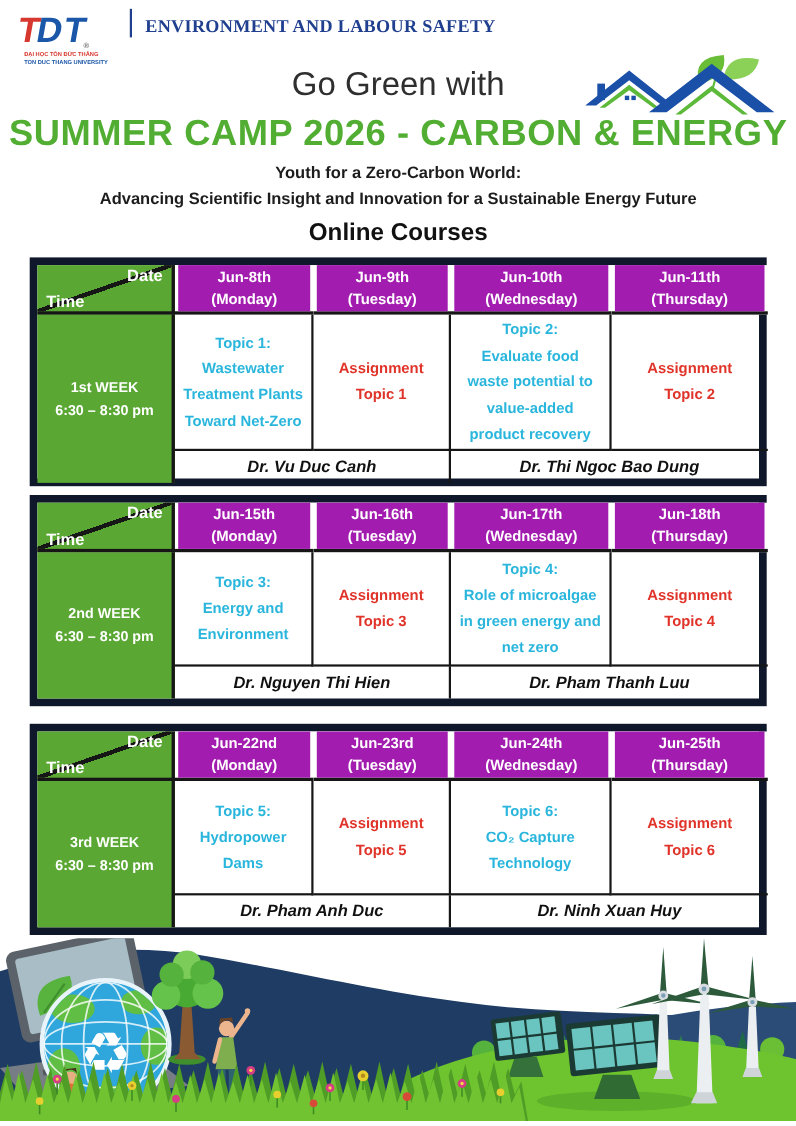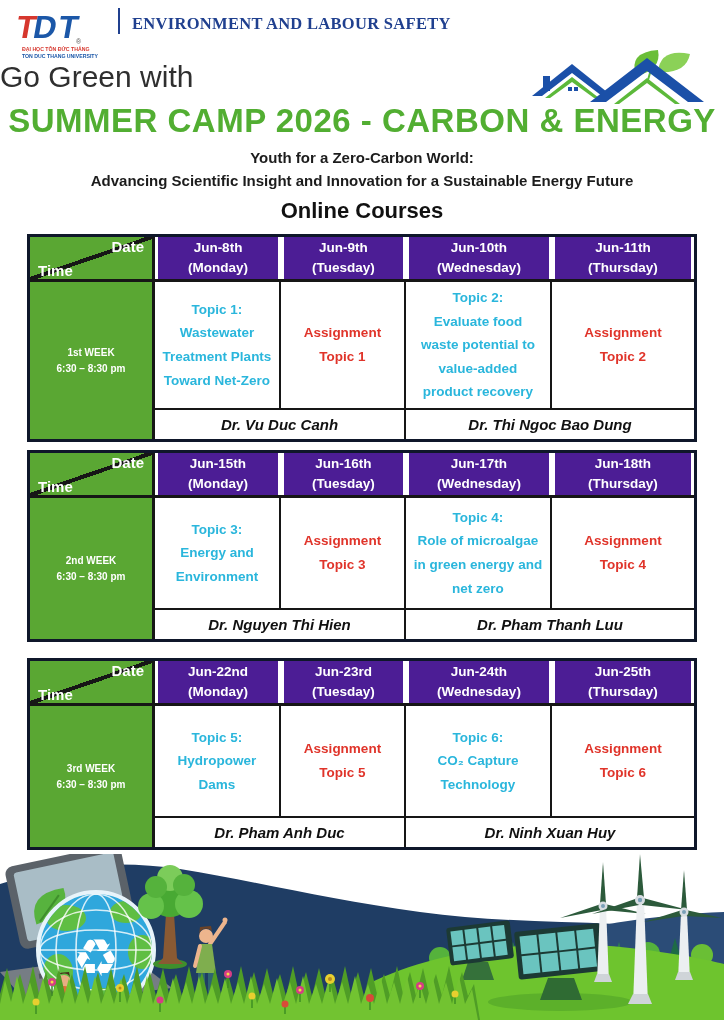--- a/index.html
+++ b/index.html
@@ -15,65 +15,65 @@
   .logo-box { flex:0 0 auto; }
   .faculty-block {
     border-left:2px solid #20408f; margin-left:10px; padding:2px 0 0 12px;
     color:#20408f; font-family:"Liberation Serif","DejaVu Serif",serif; font-weight:bold;
   }
   .faculty-line1 { font-size:15px; letter-spacing:.3px; }
   .faculty-line2 { font-size:16.5px; margin-top:4px; letter-spacing:.3px; }
 
   
   .tagline-row { position:relative; height:40px; margin-top:0; }
-  .tagline { text-align:left; font-size:30px; font-weight:500; color:#2f2f2f; line-height:38px; }
+  .tagline { text-align:center; font-size:30px; font-weight:500; color:#2f2f2f; line-height:38px; }
   .house-icon { position:absolute; top:-12px; right:20px; }
   .main-title {
     margin-top:4px; text-align:center; font-size:33px; font-weight:bold;
     color:#52ae32; letter-spacing:.5px;
   }
   .subtitle { text-align:center; font-weight:bold; color:#1c1c1c; font-size:15px; }
   .subtitle.s1 { margin-top:9px; }
   .subtitle.s2 { margin-top:6px; }
   .section-heading { margin-top:9px; text-align:center; font-size:22px; font-weight:bold; color:#111; }
 
   
   .week-grid {
     width:670px; margin:0 auto; display:grid; background:#fff;
     grid-template-columns:125px 126px 125px 146px 142px;
     grid-template-rows:45px 1fr 29px;
-    border:3px solid #0f172a;
+    border:7px solid #0f172a;
   }
   .week-grid.t1 { margin-top:10px; height:208px; }
   .week-grid.t2 { margin-top:8px;  height:192px; }
   .week-grid.t3 { margin-top:16px; height:192px; }
 
   .corner {
     position:relative; grid-row:1; grid-column:1;
     background:
       linear-gradient(to bottom right,
         rgba(0,0,0,0) calc(50% - 2px), #161616 calc(50% - 2px),
         #161616 calc(50% + 2px), rgba(0,0,0,0) calc(50% + 2px)),
       #5aa733;
     border-right:3px solid #161616; border-bottom:3px solid #161616;
   }
   .corner-date { position:absolute; top:1px; right:8px; color:#fff; font-weight:bold; font-size:15px; }
   .corner-time { position:absolute; bottom:0; left:8px; color:#fff; font-weight:bold; font-size:15px; }
 
   .day { grid-row:1; background:#fff; border-bottom:3px solid #161616; padding:0 3px; }
   .day-inner {
-    height:100%; background:#4c1d95; color:#fff; font-weight:bold; font-size:13.5px;
+    height:100%; background:#a21caf; color:#fff; font-weight:bold; font-size:13.5px;
     display:flex; align-items:center; justify-content:center; text-align:center;
     white-space:pre-line; line-height:1.45;
   }
 
   .weekcell {
     grid-column:1; grid-row:2 / 4; background:#5aa733; border-right:3px solid #161616;
     display:flex; flex-direction:column; align-items:center; justify-content:center;
-    color:#fff; font-weight:bold; font-size:10px; line-height:1.55; text-align:center;
+    color:#fff; font-weight:bold; font-size:13px; line-height:1.55; text-align:center;
   }
 
   .topic {
     grid-row:2; border-right:2px solid #161616; border-bottom:2px solid #161616;
     display:flex; align-items:center; justify-content:center; text-align:center;
     white-space:pre-line; font-weight:bold; font-size:13.5px; line-height:1.75; padding:2px;
   }
   .topic.last { border-right:none; }
   .cyan { color:#2ab6dc; }
   .red  { color:#e0342a; }

